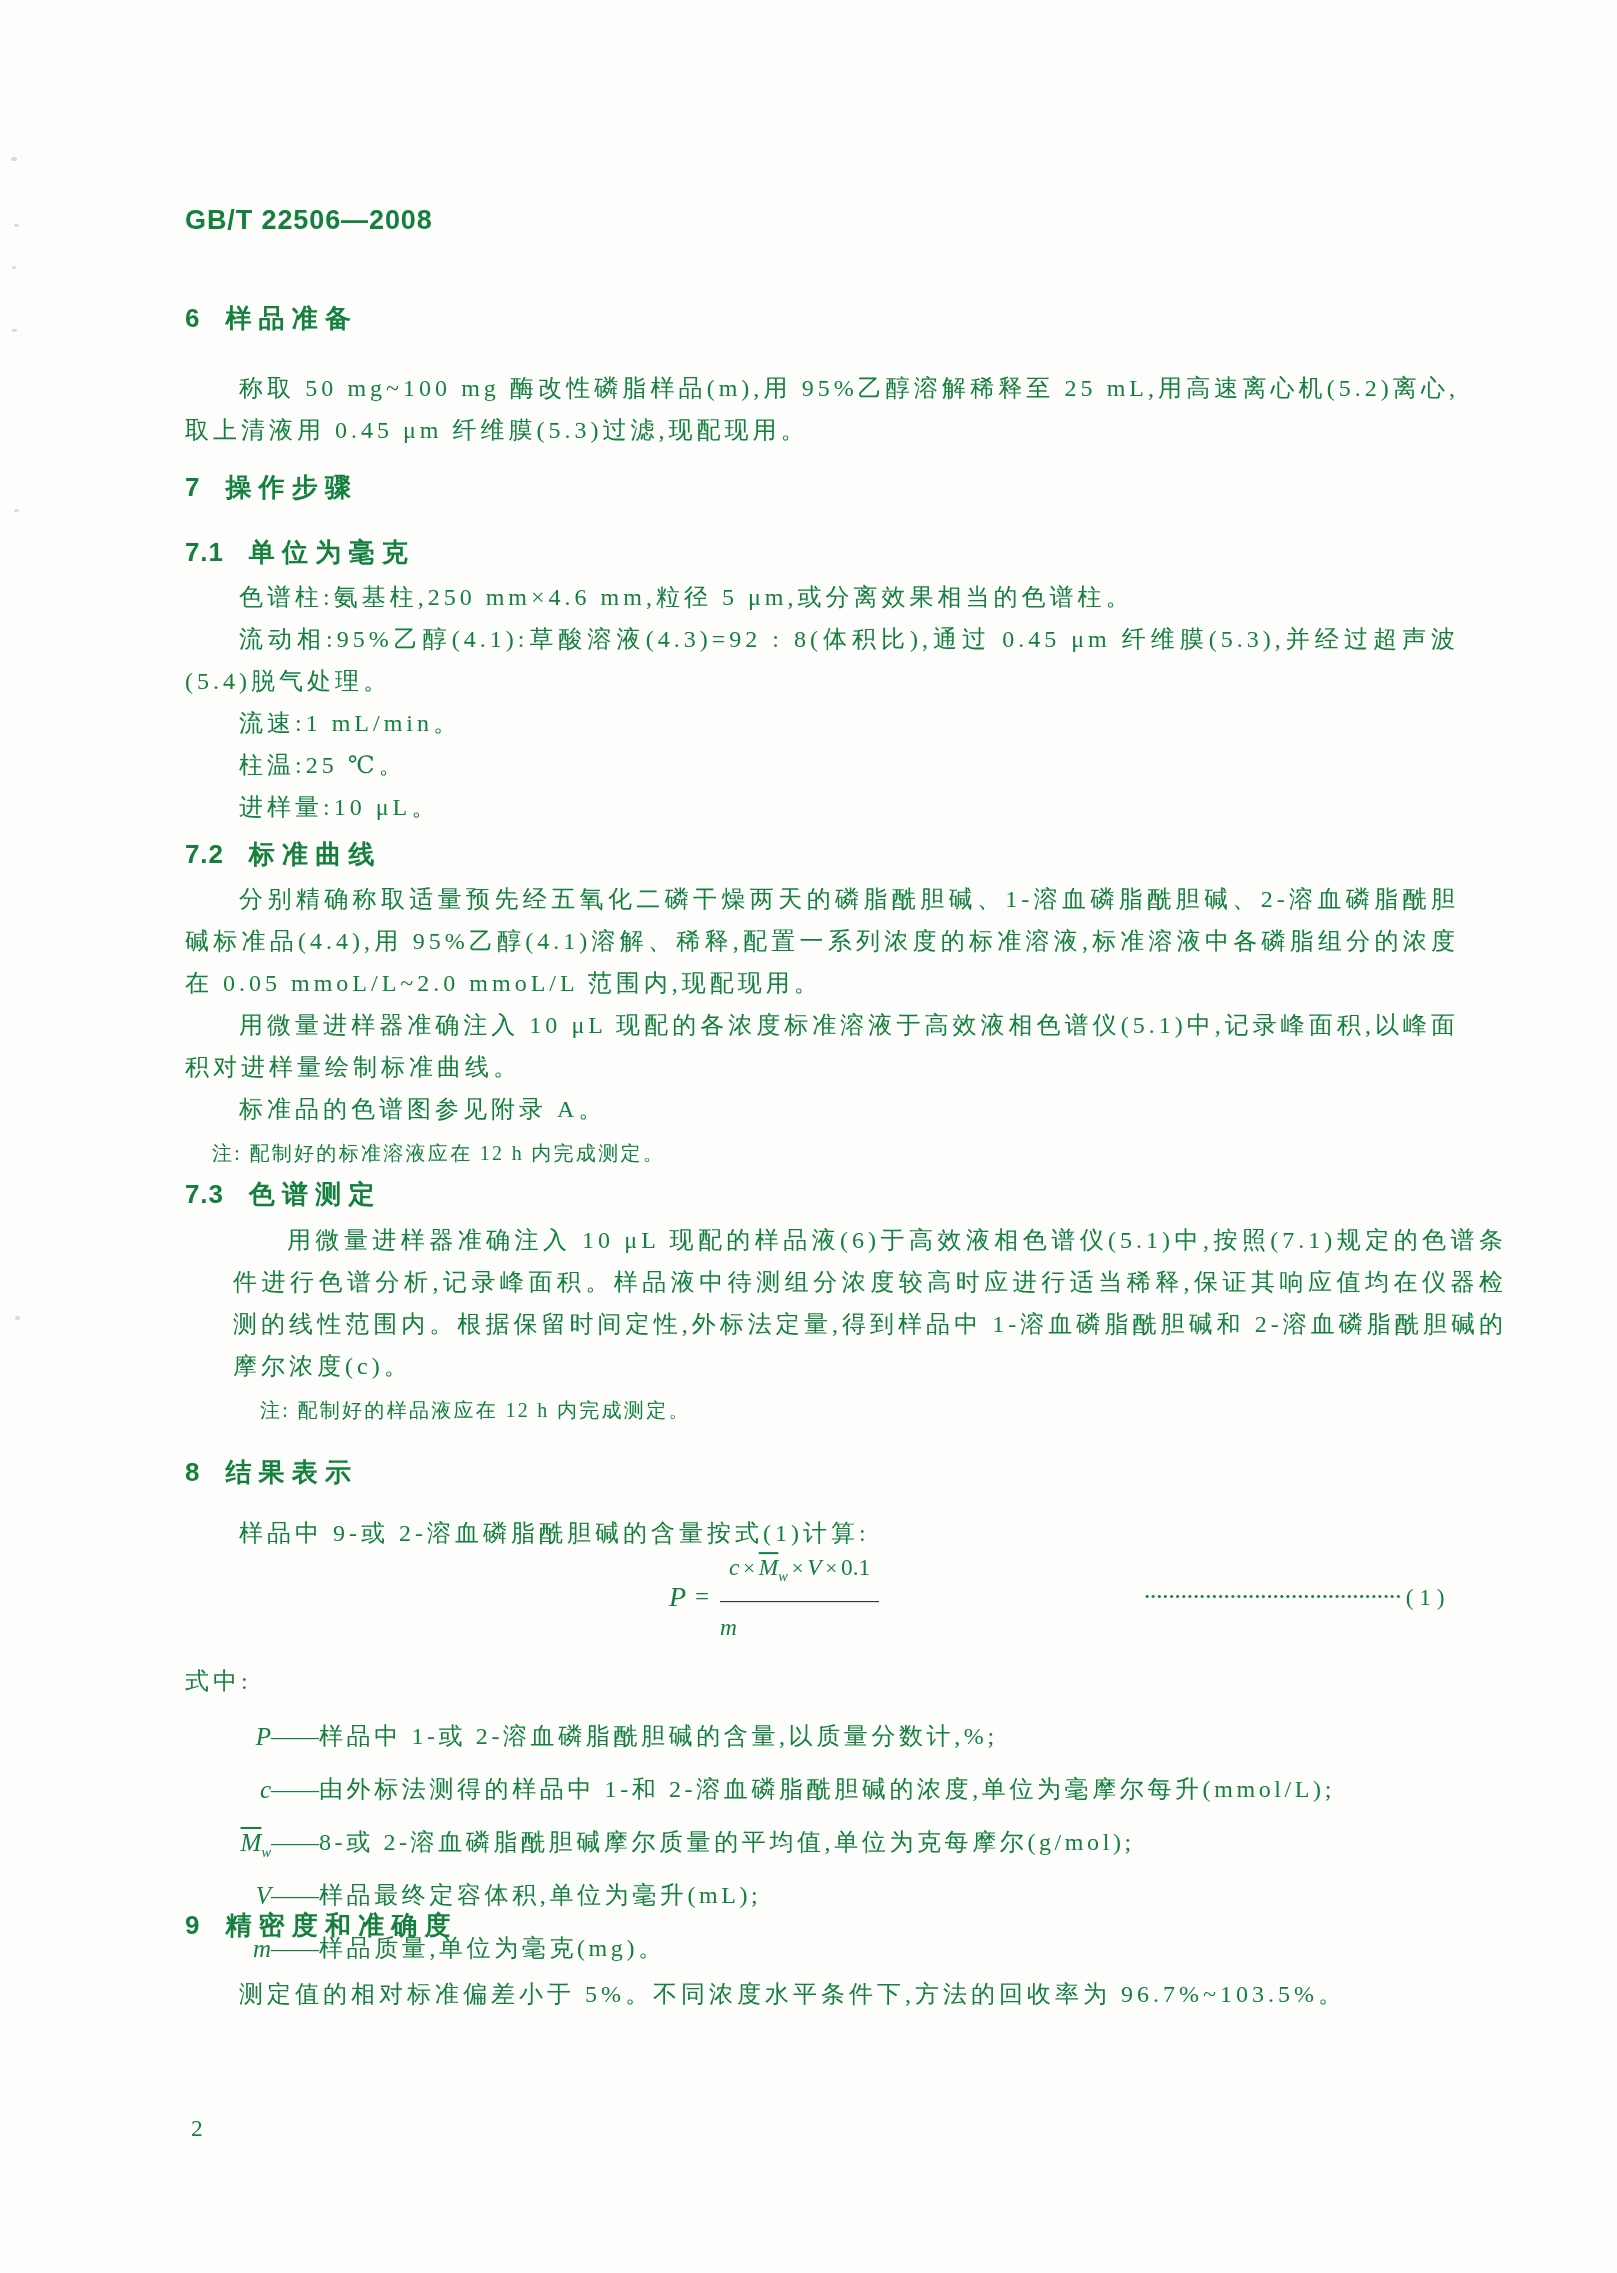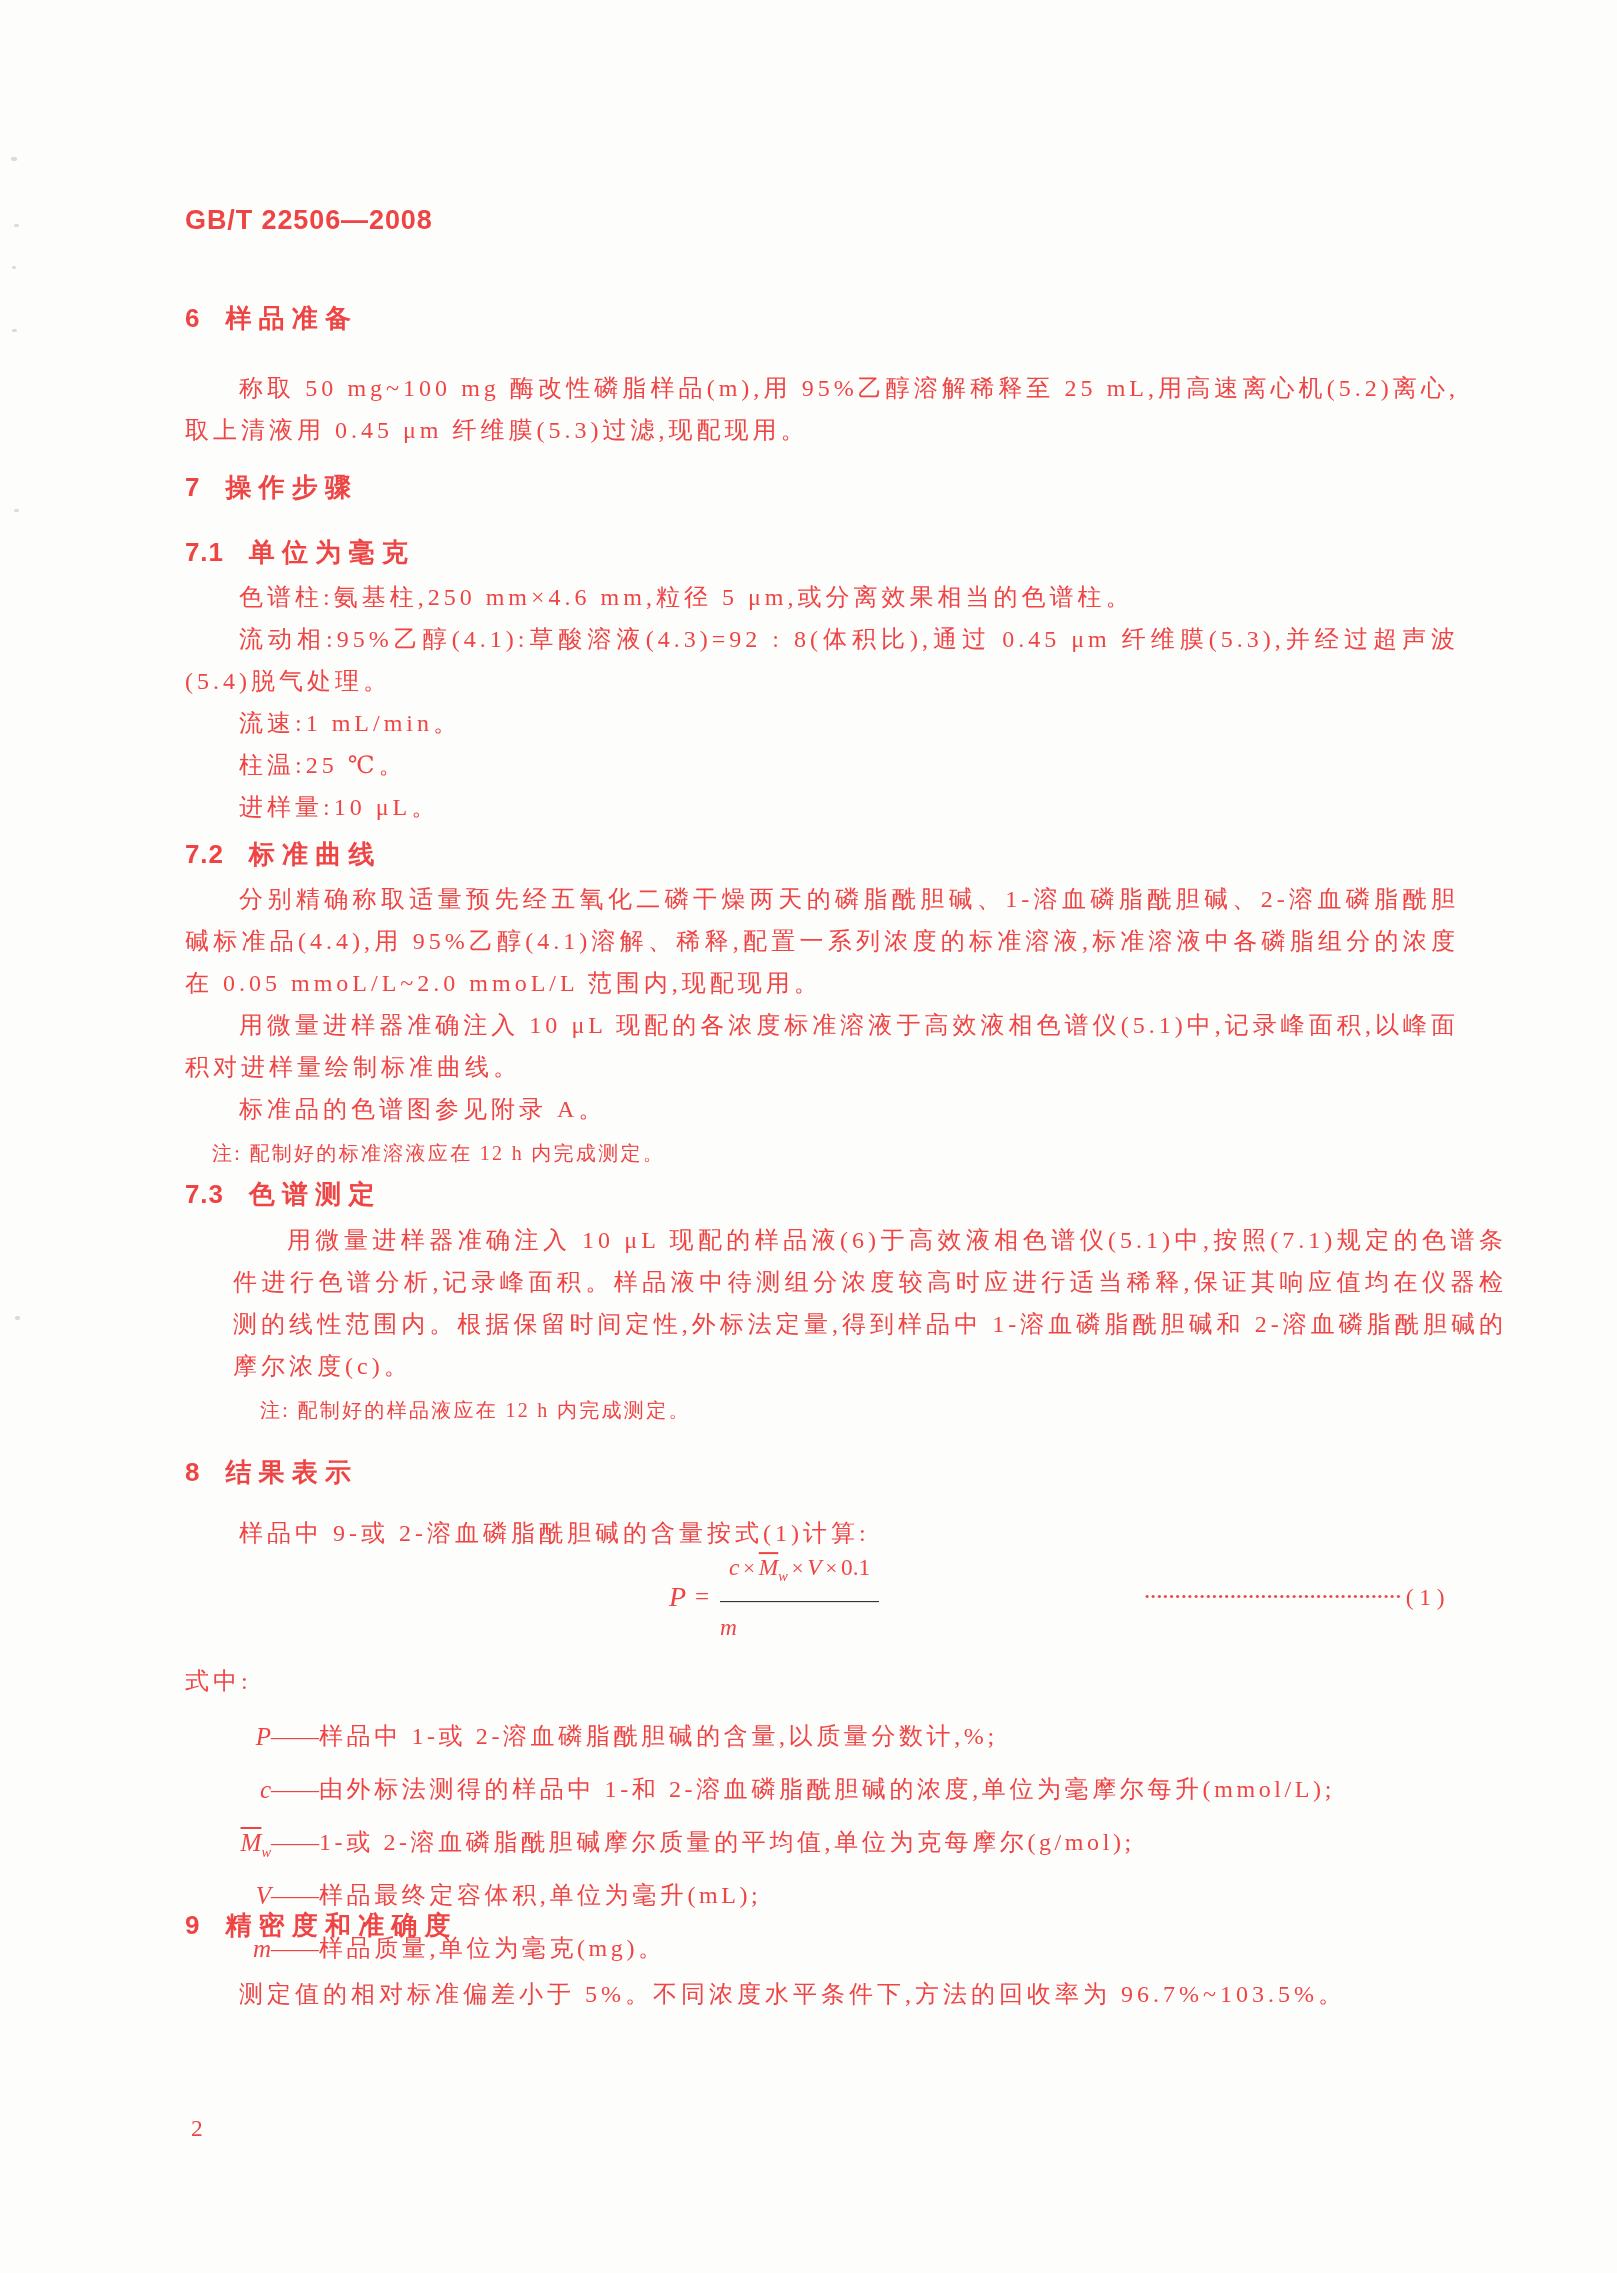--- a/index.html
+++ b/index.html
@@ -1,21 +1,21 @@
 <!DOCTYPE html>
 <html style="font-size:14.4px"><head>
 <meta charset="utf-8">
 <style>
   html,body{margin:0;padding:0;background:#e8e8e8;}
   .page{
     position:relative;
     width:1617px;height:2274px;
     background:#fdfdfc;
     overflow:hidden;
-    color:#ef4444;
+    color:#15803d;
     font-family:"Liberation Serif","DejaVu Serif",serif;
   }
   .abs{position:absolute;left:185px;width:1274px;}
   .doc-header{
     font-size:27px;font-weight:bold;letter-spacing:0.9px;
     font-family:"Liberation Sans","DejaVu Sans",sans-serif;
   }
   .h{
     font-weight:bold;font-size:26px;letter-spacing:7.2px;
     font-family:"Liberation Sans","DejaVu Sans",sans-serif;
@@ -147,21 +147,21 @@
           <span class="def-desc">样品中 1-或 2-溶血磷脂酰胆碱的含量,以质量分数计,%;</span>
       </p>
       <p class="def-row">
         <span class="def-term"><span>c</span><sub class="vsub"></sub></span>
           <span class="def-dash">——</span>
           <span class="def-desc">由外标法测得的样品中 1-和 2-溶血磷脂酰胆碱的浓度,单位为毫摩尔每升(mmol/L);</span>
       </p>
       <p class="def-row">
         <span class="def-term"><span class="ovl">M</span><sub class="vsub">w</sub></span>
           <span class="def-dash">——</span>
-          <span class="def-desc">1-或 2-溶血磷脂酰胆碱摩尔质量的平均值,单位为克每摩尔(g/mol);</span>
+          <span class="def-desc">8-或 2-溶血磷脂酰胆碱摩尔质量的平均值,单位为克每摩尔(g/mol);</span>
       </p>
       <p class="def-row">
         <span class="def-term"><span>V</span><sub class="vsub"></sub></span>
           <span class="def-dash">——</span>
           <span class="def-desc">样品最终定容体积,单位为毫升(mL);</span>
       </p>
       <p class="def-row">
         <span class="def-term"><span>m</span><sub class="vsub"></sub></span>
           <span class="def-dash">——</span>
           <span class="def-desc">样品质量,单位为毫克(mg)。</span>

